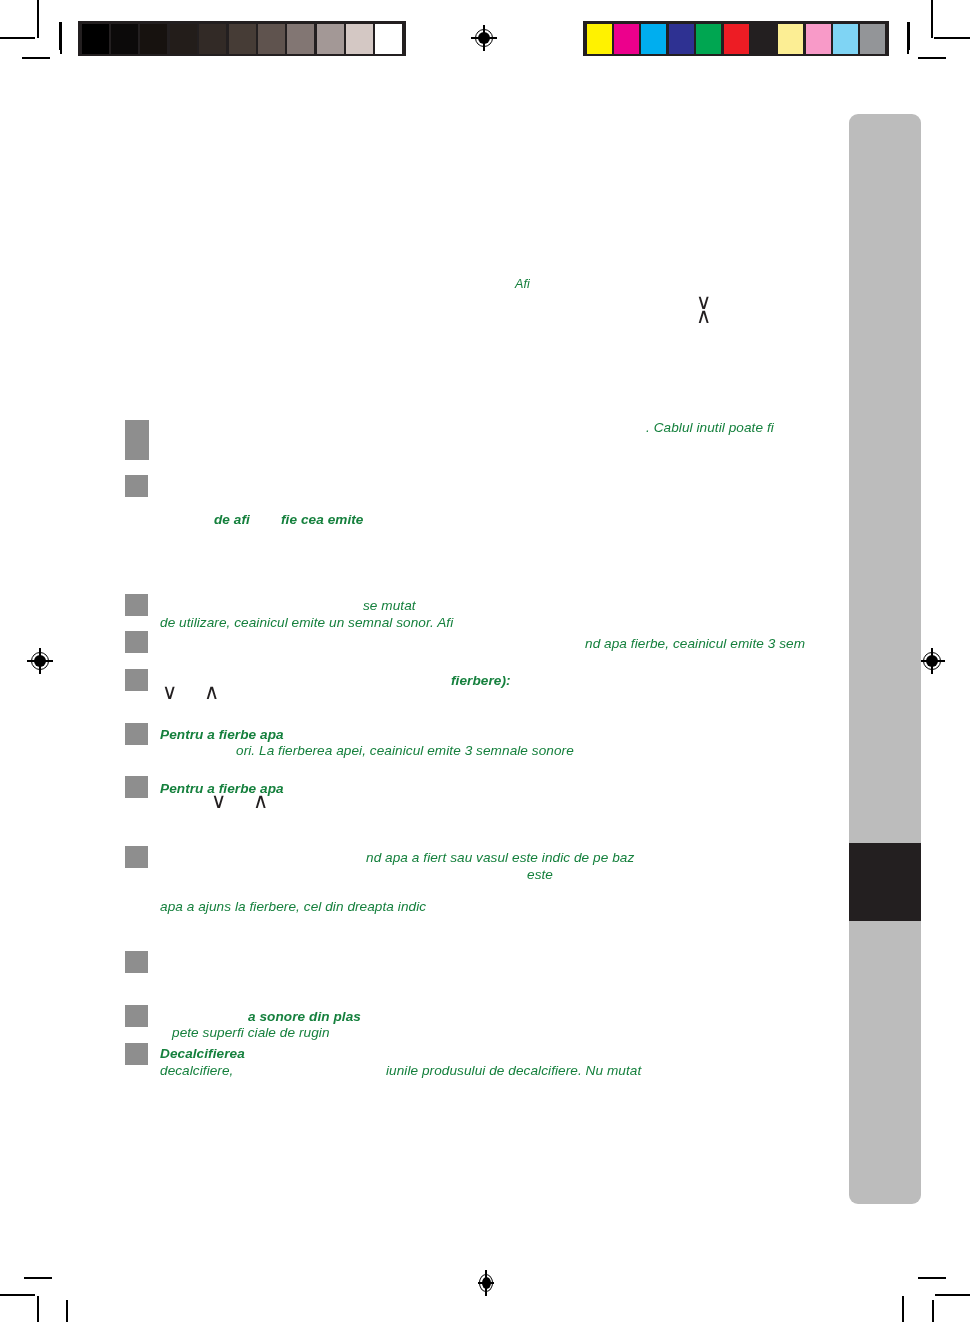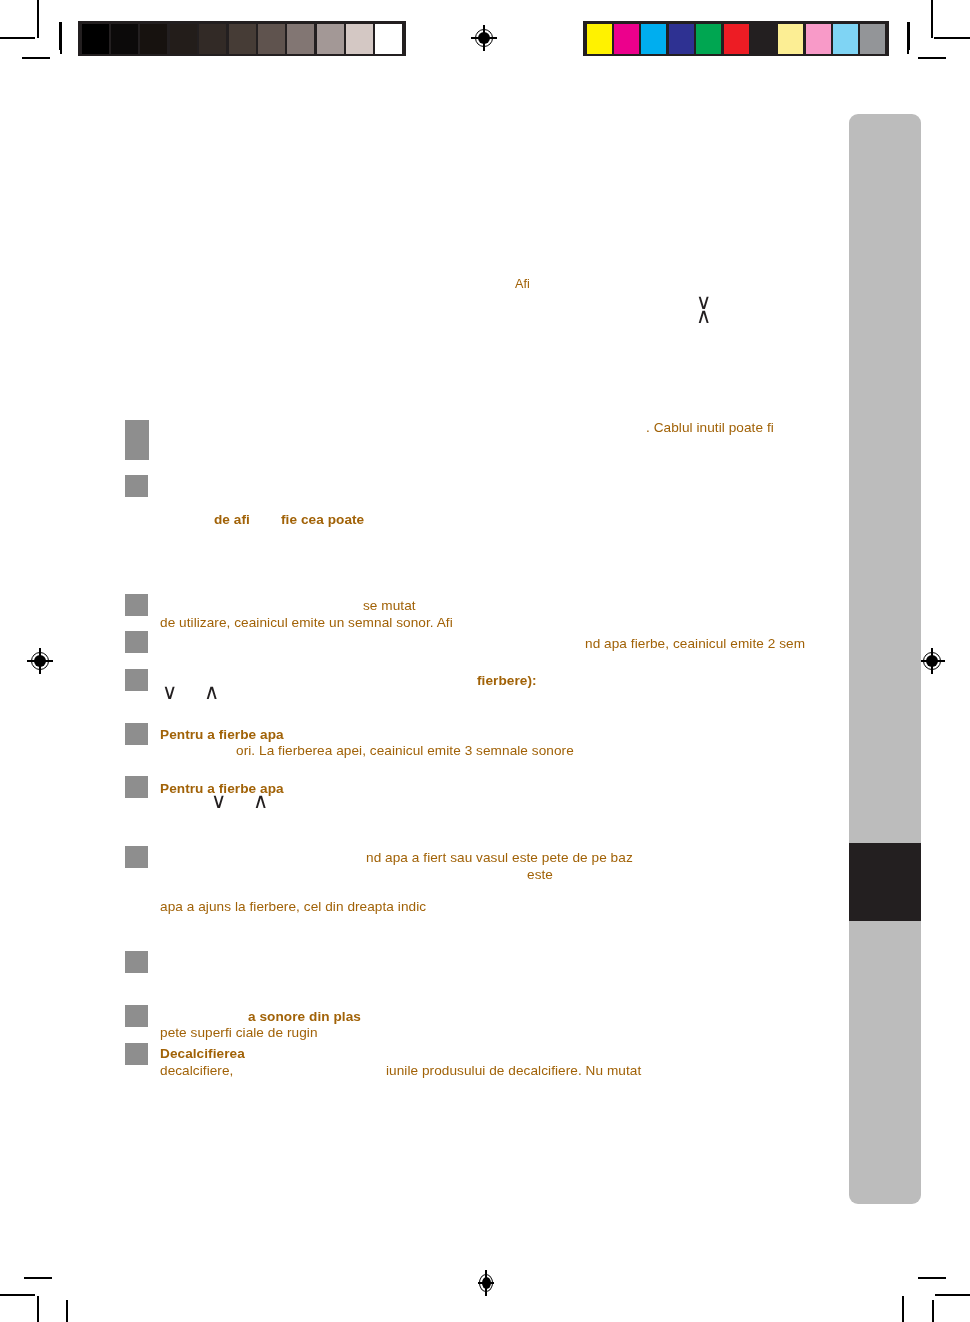--- a/index.html
+++ b/index.html
@@ -96,23 +96,24 @@
     left: 0;
     width: 72px;
     background: #231f20;
   }
 
   
   .txt {
     position: absolute;
     font-size: 13.6px;
     line-height: 18px;
-    color: #a16207;
+    color: #15803d;
     white-space: pre;
     letter-spacing: 0.005em;
+    font-style: italic;
   }
   .txt.bold { font-weight: bold; }
   .txt.small { font-size: 12.6px; }
 
   .bullet-sq {
     position: absolute;
     background: #8e8e8e;
   }
 
   .chev {
@@ -219,33 +220,33 @@
       <div class="bullet-sq" style="left: 125px; top: 846px; width: 23px; height: 22px; background: rgb(142, 142, 142);"></div>
       <div class="bullet-sq" style="left: 125px; top: 951px; width: 23px; height: 22px; background: rgb(142, 142, 142);"></div>
       <div class="bullet-sq" style="left: 125px; top: 1005px; width: 23px; height: 22px; background: rgb(142, 142, 142);"></div>
       <div class="bullet-sq" style="left: 125px; top: 1043px; width: 23px; height: 22px; background: rgb(142, 142, 142);"></div>
     </div>
 
   <div id="text-layer">
       <div class="txt small" style="left: 515px; top: 275px;">Afi</div>
       <div class="txt" style="left: 646px; top: 419px;">. Cablul inutil poate fi</div>
       <div class="txt bold" style="left: 214px; top: 511px;">de afi</div>
-      <div class="txt bold" style="left: 281px; top: 511px;">fie cea poate</div>
+      <div class="txt bold" style="left: 281px; top: 511px;">fie cea emite</div>
       <div class="txt" style="left: 363px; top: 597px;">se mutat</div>
       <div class="txt" style="left: 160px; top: 614px;">de utilizare, ceainicul emite un semnal sonor. Afi</div>
-      <div class="txt" style="left: 585px; top: 635px;">nd apa fierbe, ceainicul emite 2 sem</div>
-      <div class="txt bold" style="left: 477px; top: 672px;">fierbere):</div>
+      <div class="txt" style="left: 585px; top: 635px;">nd apa fierbe, ceainicul emite 3 sem</div>
+      <div class="txt bold" style="left: 451px; top: 672px;">fierbere):</div>
       <div class="txt bold" style="left: 160px; top: 726px;">Pentru a fierbe apa</div>
       <div class="txt" style="left: 236px; top: 742px;">ori. La fierberea apei, ceainicul emite 3 semnale sonore</div>
       <div class="txt bold" style="left: 160px; top: 780px;">Pentru a fierbe apa</div>
-      <div class="txt" style="left: 366px; top: 849px;">nd apa a fiert sau vasul este pete de pe baz</div>
+      <div class="txt" style="left: 366px; top: 849px;">nd apa a fiert sau vasul este indic de pe baz</div>
       <div class="txt" style="left: 527px; top: 866px;">este</div>
       <div class="txt" style="left: 160px; top: 898px;">apa a ajuns la fierbere, cel din dreapta indic</div>
       <div class="txt bold" style="left: 248px; top: 1008px;">a sonore din plas</div>
-      <div class="txt" style="left: 160px; top: 1024px;">pete superfi ciale de rugin</div>
+      <div class="txt" style="left: 172px; top: 1024px;">pete superfi ciale de rugin</div>
       <div class="txt bold" style="left: 160px; top: 1045px;">Decalcifierea</div>
       <div class="txt" style="left: 160px; top: 1062px;">decalcifiere,</div>
       <div class="txt" style="left: 386px; top: 1062px;">iunile produsului de decalcifiere. Nu mutat</div>
     </div>
 
   <div id="chevron-layer">
       <div class="chev" style="left: 696px; top: 292px;">∨</div>
       <div class="chev" style="left: 696px; top: 306px;">∧</div>
       <div class="chev" style="left: 162px; top: 682px;">∨</div>
       <div class="chev" style="left: 204px; top: 682px;">∧</div>

